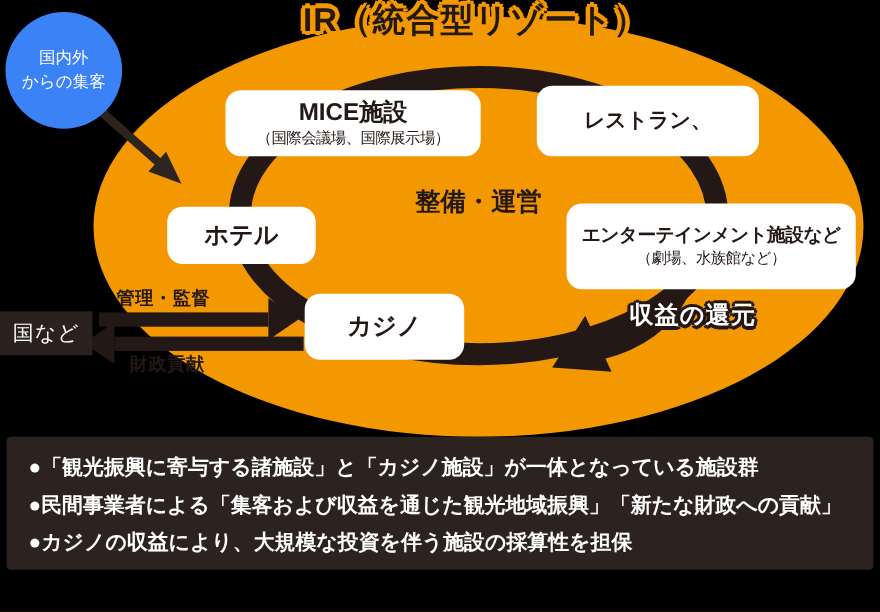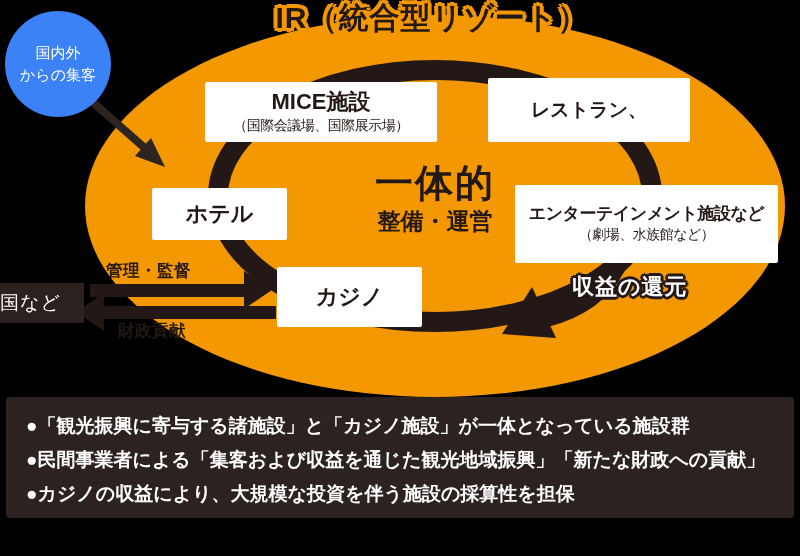--- a/index.html
+++ b/index.html
@@ -20,21 +20,21 @@
       -4px 0 0 #F39800, 4px 0 0 #F39800, 0 -4px 0 #F39800, 0 4px 0 #F39800,
       -3px -3px 0 #F39800, 3px -3px 0 #F39800, -3px 3px 0 #F39800, 3px 3px 0 #F39800;
   }
   .attract-circle {
     position:absolute; left:5px; top:11px; width:106px; height:106px;
     background:#3b82f6; border-radius:50%; color:#ffffff; z-index:2;
     display:flex; flex-direction:column; align-items:center; justify-content:center;
     font-size:15px; line-height:1.5; text-align:center;
   }
   .white-box {
-    position:absolute; background:#ffffff; border-radius:2px; z-index:3;
+    position:absolute; background:#ffffff; border-radius:14px; z-index:3;
     display:flex; flex-direction:column; align-items:center; justify-content:center;
     color:#231815; text-align:center;
   }
   .box-mice          { left:205px; top:82px;  width:232px; height:60px; }
   .box-restaurant    { left:488px; top:78px;  width:202px; height:64px;font-family:Liberation Serif, serif; }
   .box-hotel         { left:152px; top:188px; width:135px; height:52px; }
   .box-entertainment { left:515px; top:185px; width:263px; height:78px; }
   .box-casino        { left:277px; top:267px; width:145px; height:60px; }
   .box-title { font-weight:bold; font-size:22px; line-height:1.15; }
   .box-title-md { font-weight:bold; font-size:19px; line-height:1.35; }
@@ -42,21 +42,21 @@
   .box-sub   { font-size:14px; margin-top:2px; letter-spacing:-0.5px; }
   .center-label {
     position:absolute; left:345px; top:164px; width:180px; text-align:center;
     color:#231815; z-index:4;
   }
   .center-label .big   { font-size:38px; font-weight:bold; letter-spacing:2px; line-height:1.0; }
   .center-label .small { font-size:23px; font-weight:bold; margin-top:4px; letter-spacing:0px; }
   .gov-box {
     position:absolute; left:0; top:283px; width:84px; height:40px;
     background:#2B211E; color:#ffffff; z-index:3;
-    display:flex; align-items:center; justify-content:flex-start; font-size:19px; letter-spacing:1px;
+    display:flex; align-items:center; justify-content:center; font-size:19px; letter-spacing:1px;
   }
   .arrow-label {
     position:absolute; color:#231815; font-weight:bold; font-size:16.5px; z-index:4;
     letter-spacing:0.5px;
   }
   .label-manage     { left:106px; top:260px; }
   .label-contribute { left:118px; top:320px; }
   .profit-label {
     position:absolute; left:572px; top:272px; z-index:4;
     font-size:22px; font-weight:bold; color:#ffffff; letter-spacing:1px;
@@ -121,21 +121,20 @@
   <div class="white-box box-entertainment">
     <div class="box-title-sm">エンターテインメント施設など</div>
     <div class="box-sub">（劇場、水族館など）</div>
   </div>
 
   <div class="white-box box-casino">
     <div class="box-title">カジノ</div>
   </div>
 
   <div class="center-label">
-    <div class="big">一体的</div>
     <div class="small">整備・運営</div>
   </div>
 
   <div class="gov-box">
     <span>国など</span>
   </div>
 
   <div class="arrow-label label-manage">管理・監督</div>
   <div class="arrow-label label-contribute">財政貢献</div>
 

